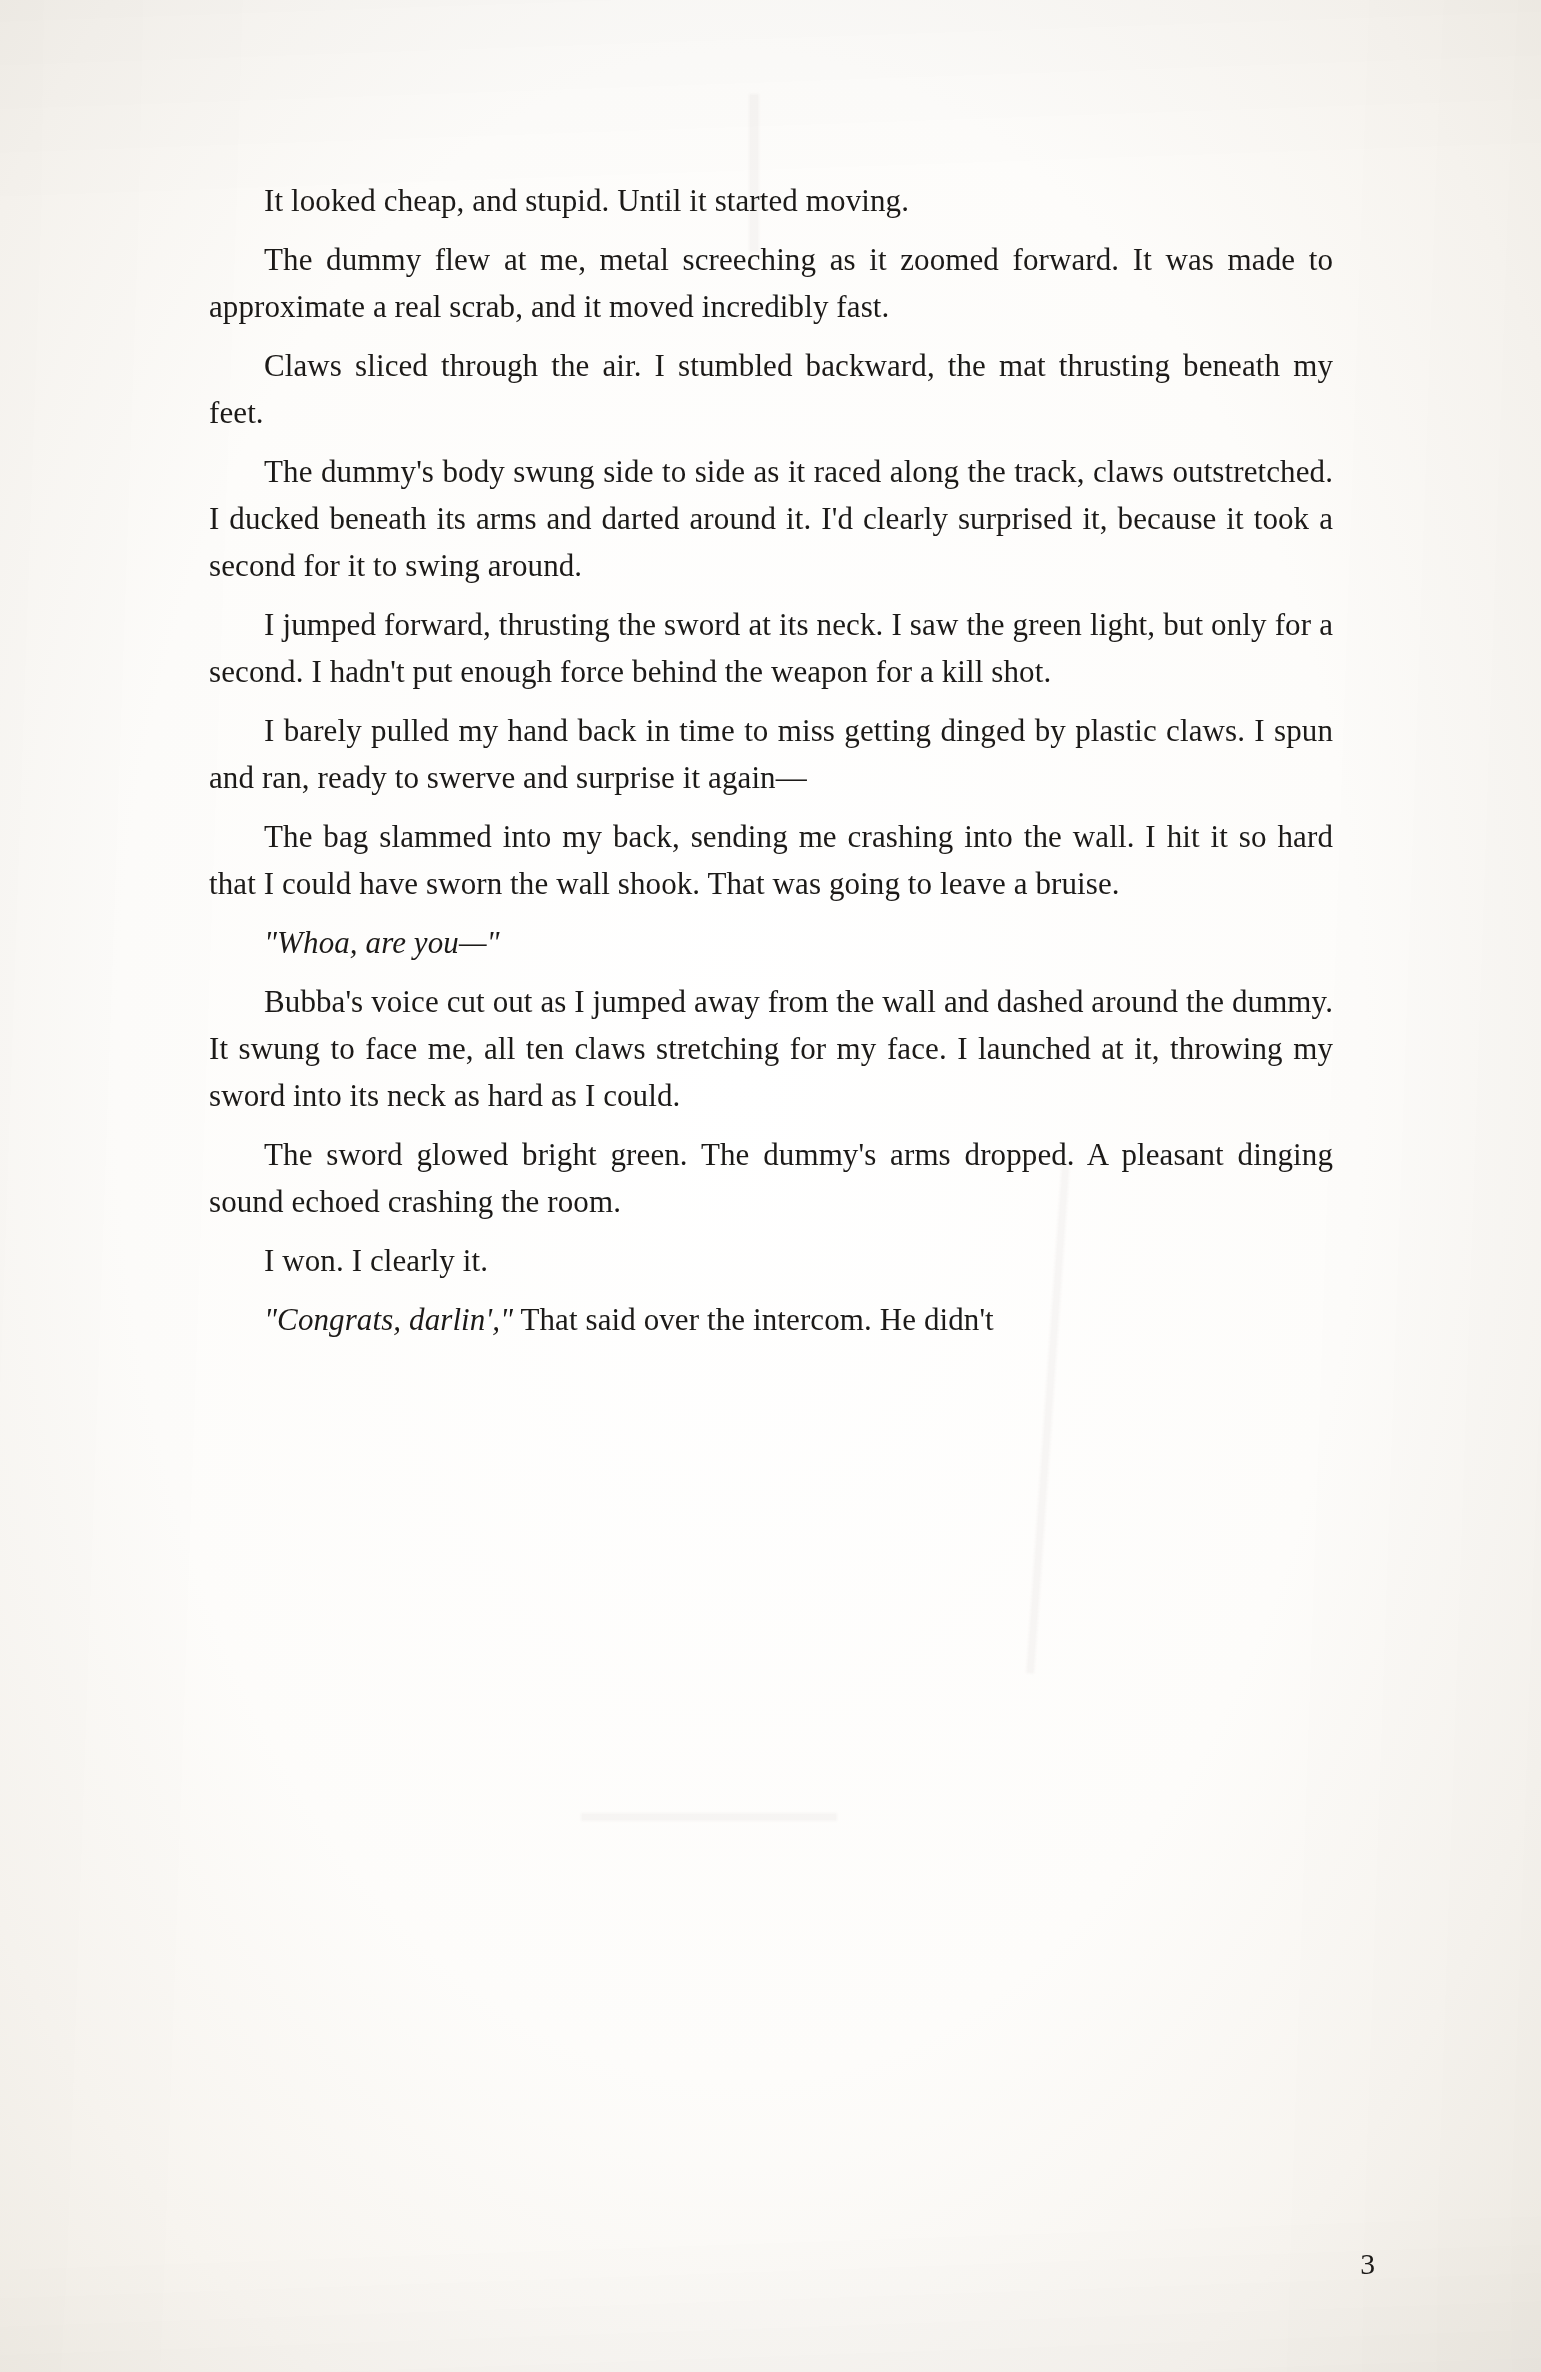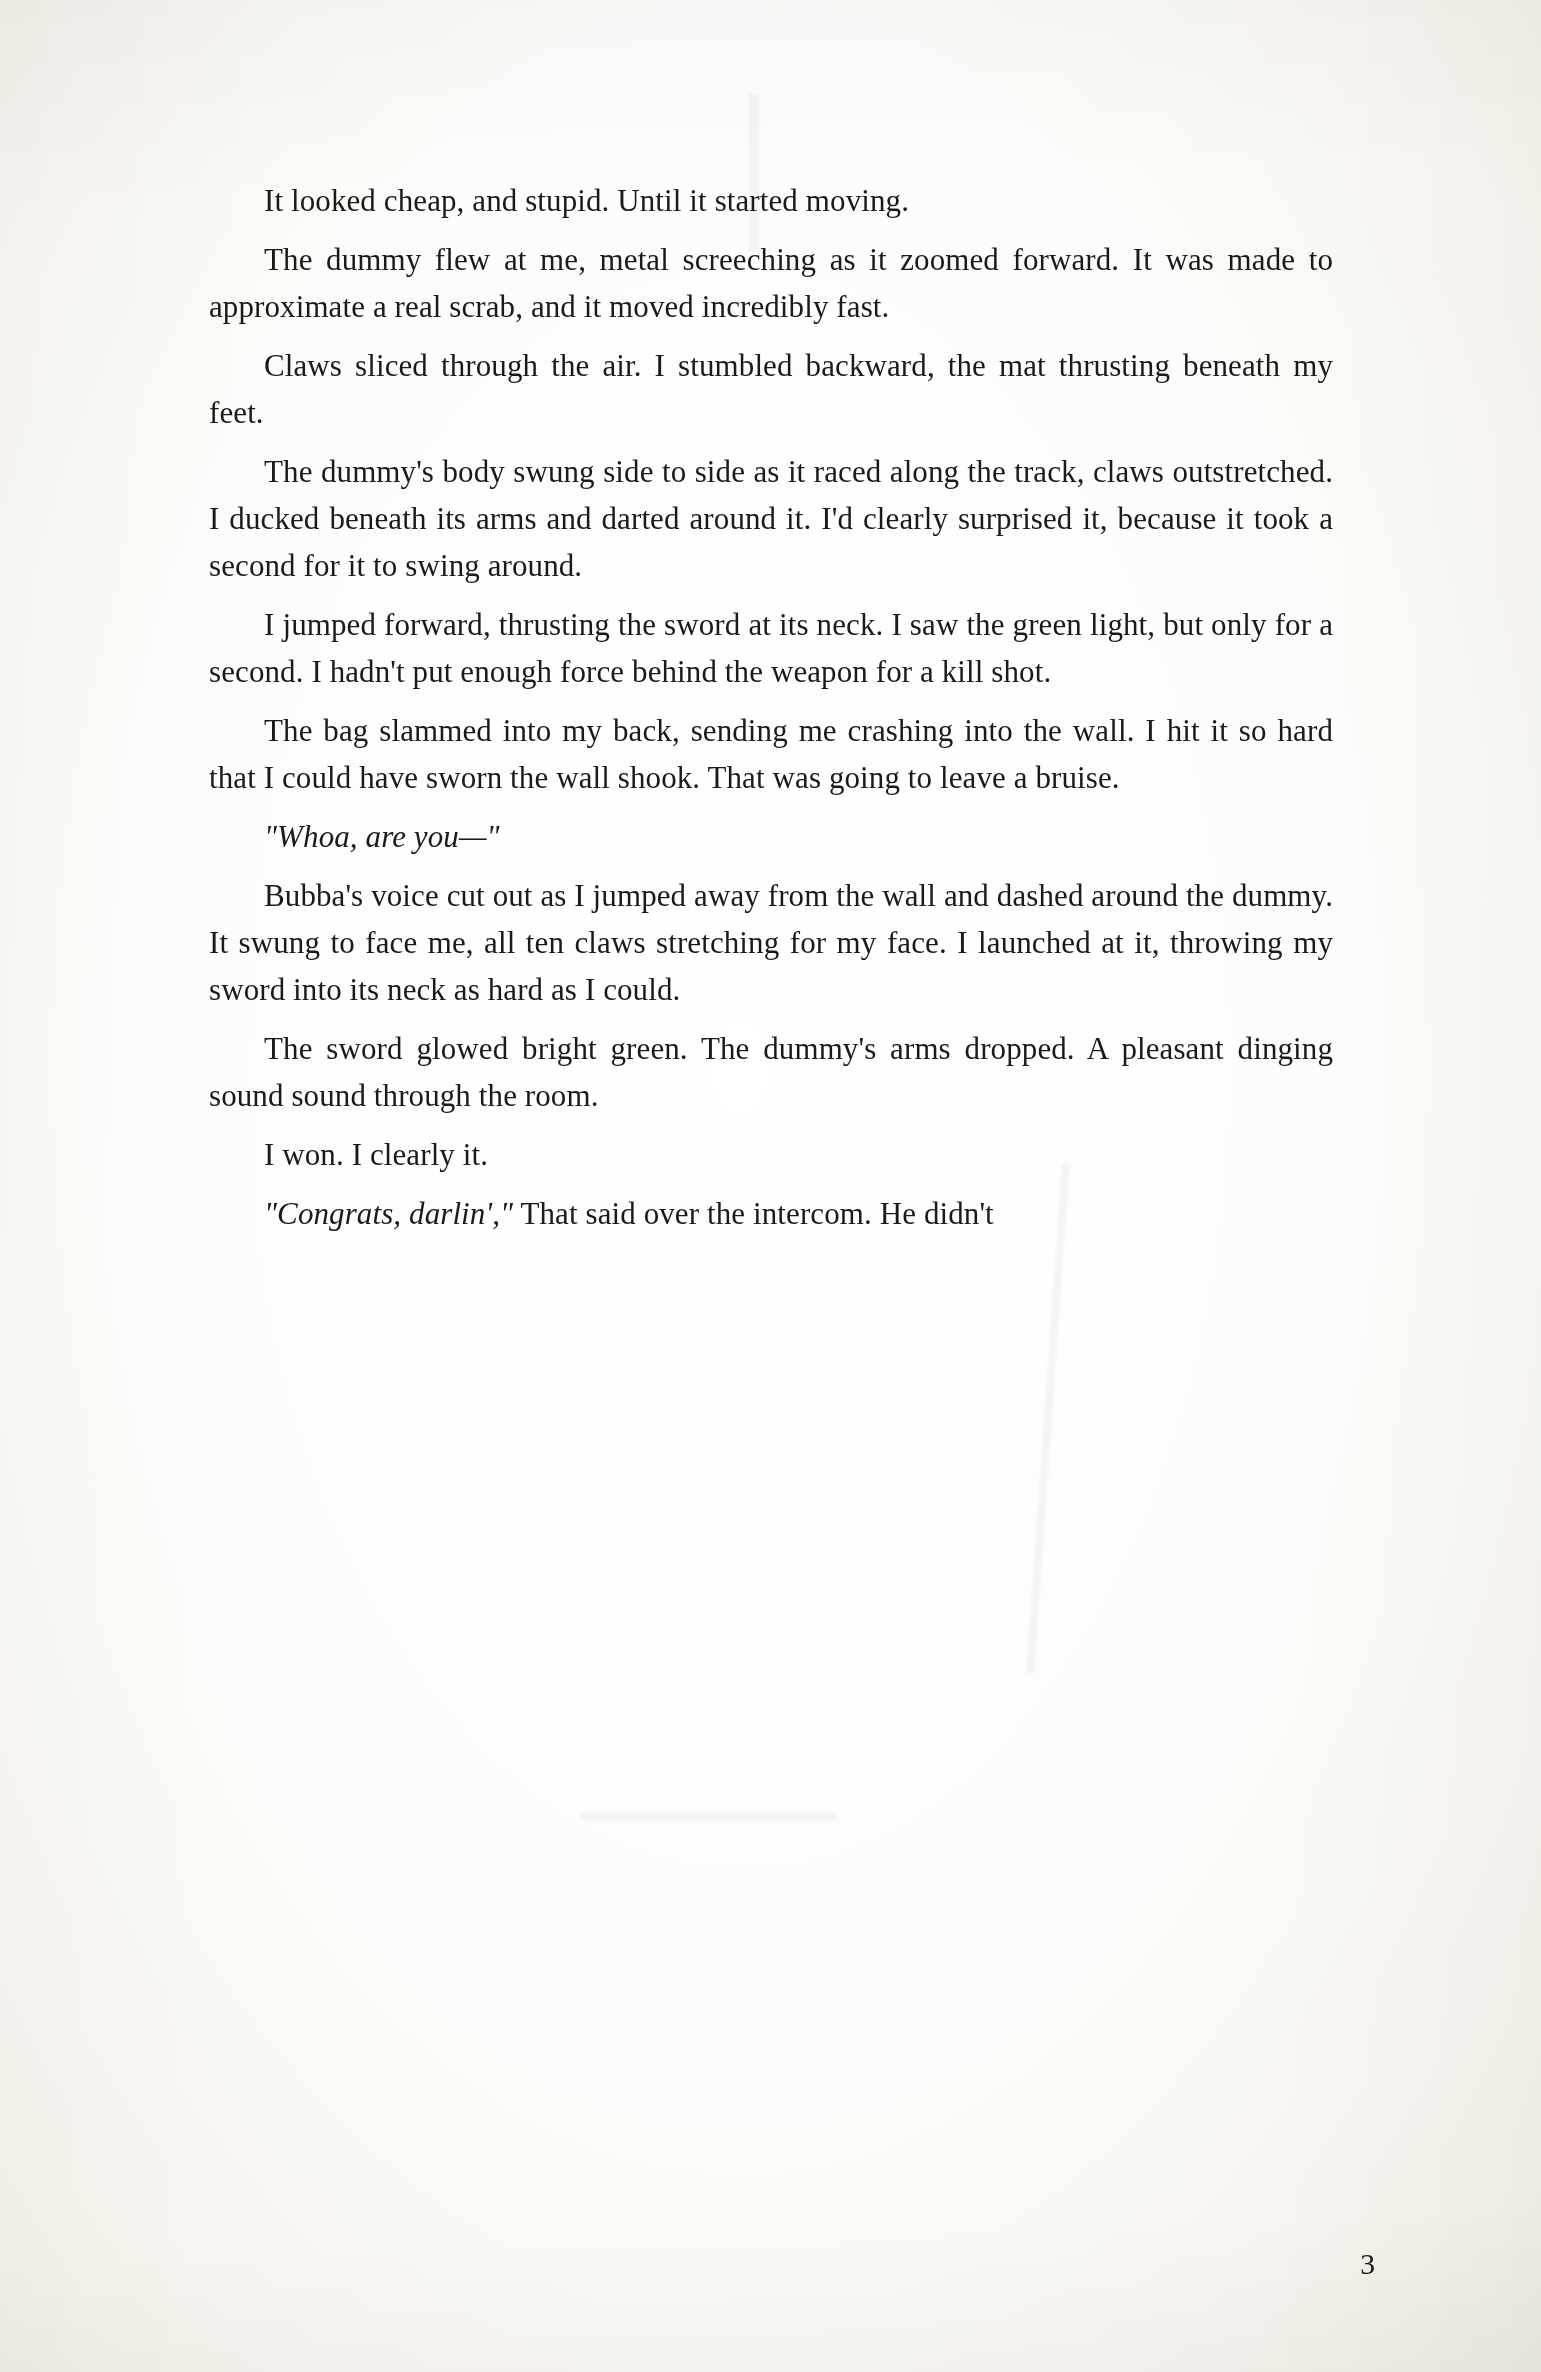--- a/index.html
+++ b/index.html
@@ -94,23 +94,24 @@
   <div class="bleed" style="left:749px; top:94px; width:9.9px; height:158px;"></div>
   <div class="bleed" style="left:1044px; top:1162px; width:7.9px; height:512px; transform:rotate(4deg);"></div>
   <div class="bleed" style="left:581px; top:1813px; width:256px; height:7.9px;"></div>
 
   <div class="text-block">
     <p class="indent">It looked cheap, and stupid. Until it started moving.</p>
     <p class="indent">The dummy flew at me, metal screeching as it zoomed forward. It was made to approximate a real scrab, and it moved incredibly fast.</p>
     <p class="indent">Claws sliced through the air. I stumbled backward, the mat thrusting beneath my feet.</p>
     <p class="indent">The dummy's body swung side to side as it raced along the track, claws outstretched. I ducked beneath its arms and darted around it. I'd clearly surprised it, because it took a second for it to swing around.</p>
     <p class="indent">I jumped forward, thrusting the sword at its neck. I saw the green light, but only for a second. I hadn't put enough force behind the weapon for a kill shot.</p>
+    <p class="indent">I barely pulled my hand back in time to miss getting dinged by plastic claws. I spun and ran, ready to swerve and surprise it again—</p>
     <p class="indent">The bag slammed into my back, sending me crashing into the wall. I hit it so hard that I could have sworn the wall shook. That was going to leave a bruise.</p>
     <p class="italic">"Whoa, are you—"</p>
     <p class="indent">Bubba's voice cut out as I jumped away from the wall and dashed around the dummy. It swung to face me, all ten claws stretching for my face. I launched at it, throwing my sword into its neck as hard as I could.</p>
-    <p class="indent">The sword glowed bright green. The dummy's arms dropped. A pleasant dinging sound sound through the room.</p>
+    <p class="indent">The sword glowed bright green. The dummy's arms dropped. A pleasant dinging sound echoed crashing the room.</p>
     <p class="indent last-line-left">I won. I clearly it.</p>
     <p class="indent"><em>"Congrats, darlin',"</em><span> That said over the intercom. He didn't</span></p>
   </div>
 
   <div class="folio">3</div>
 </div>
 
 
 </body></html>

